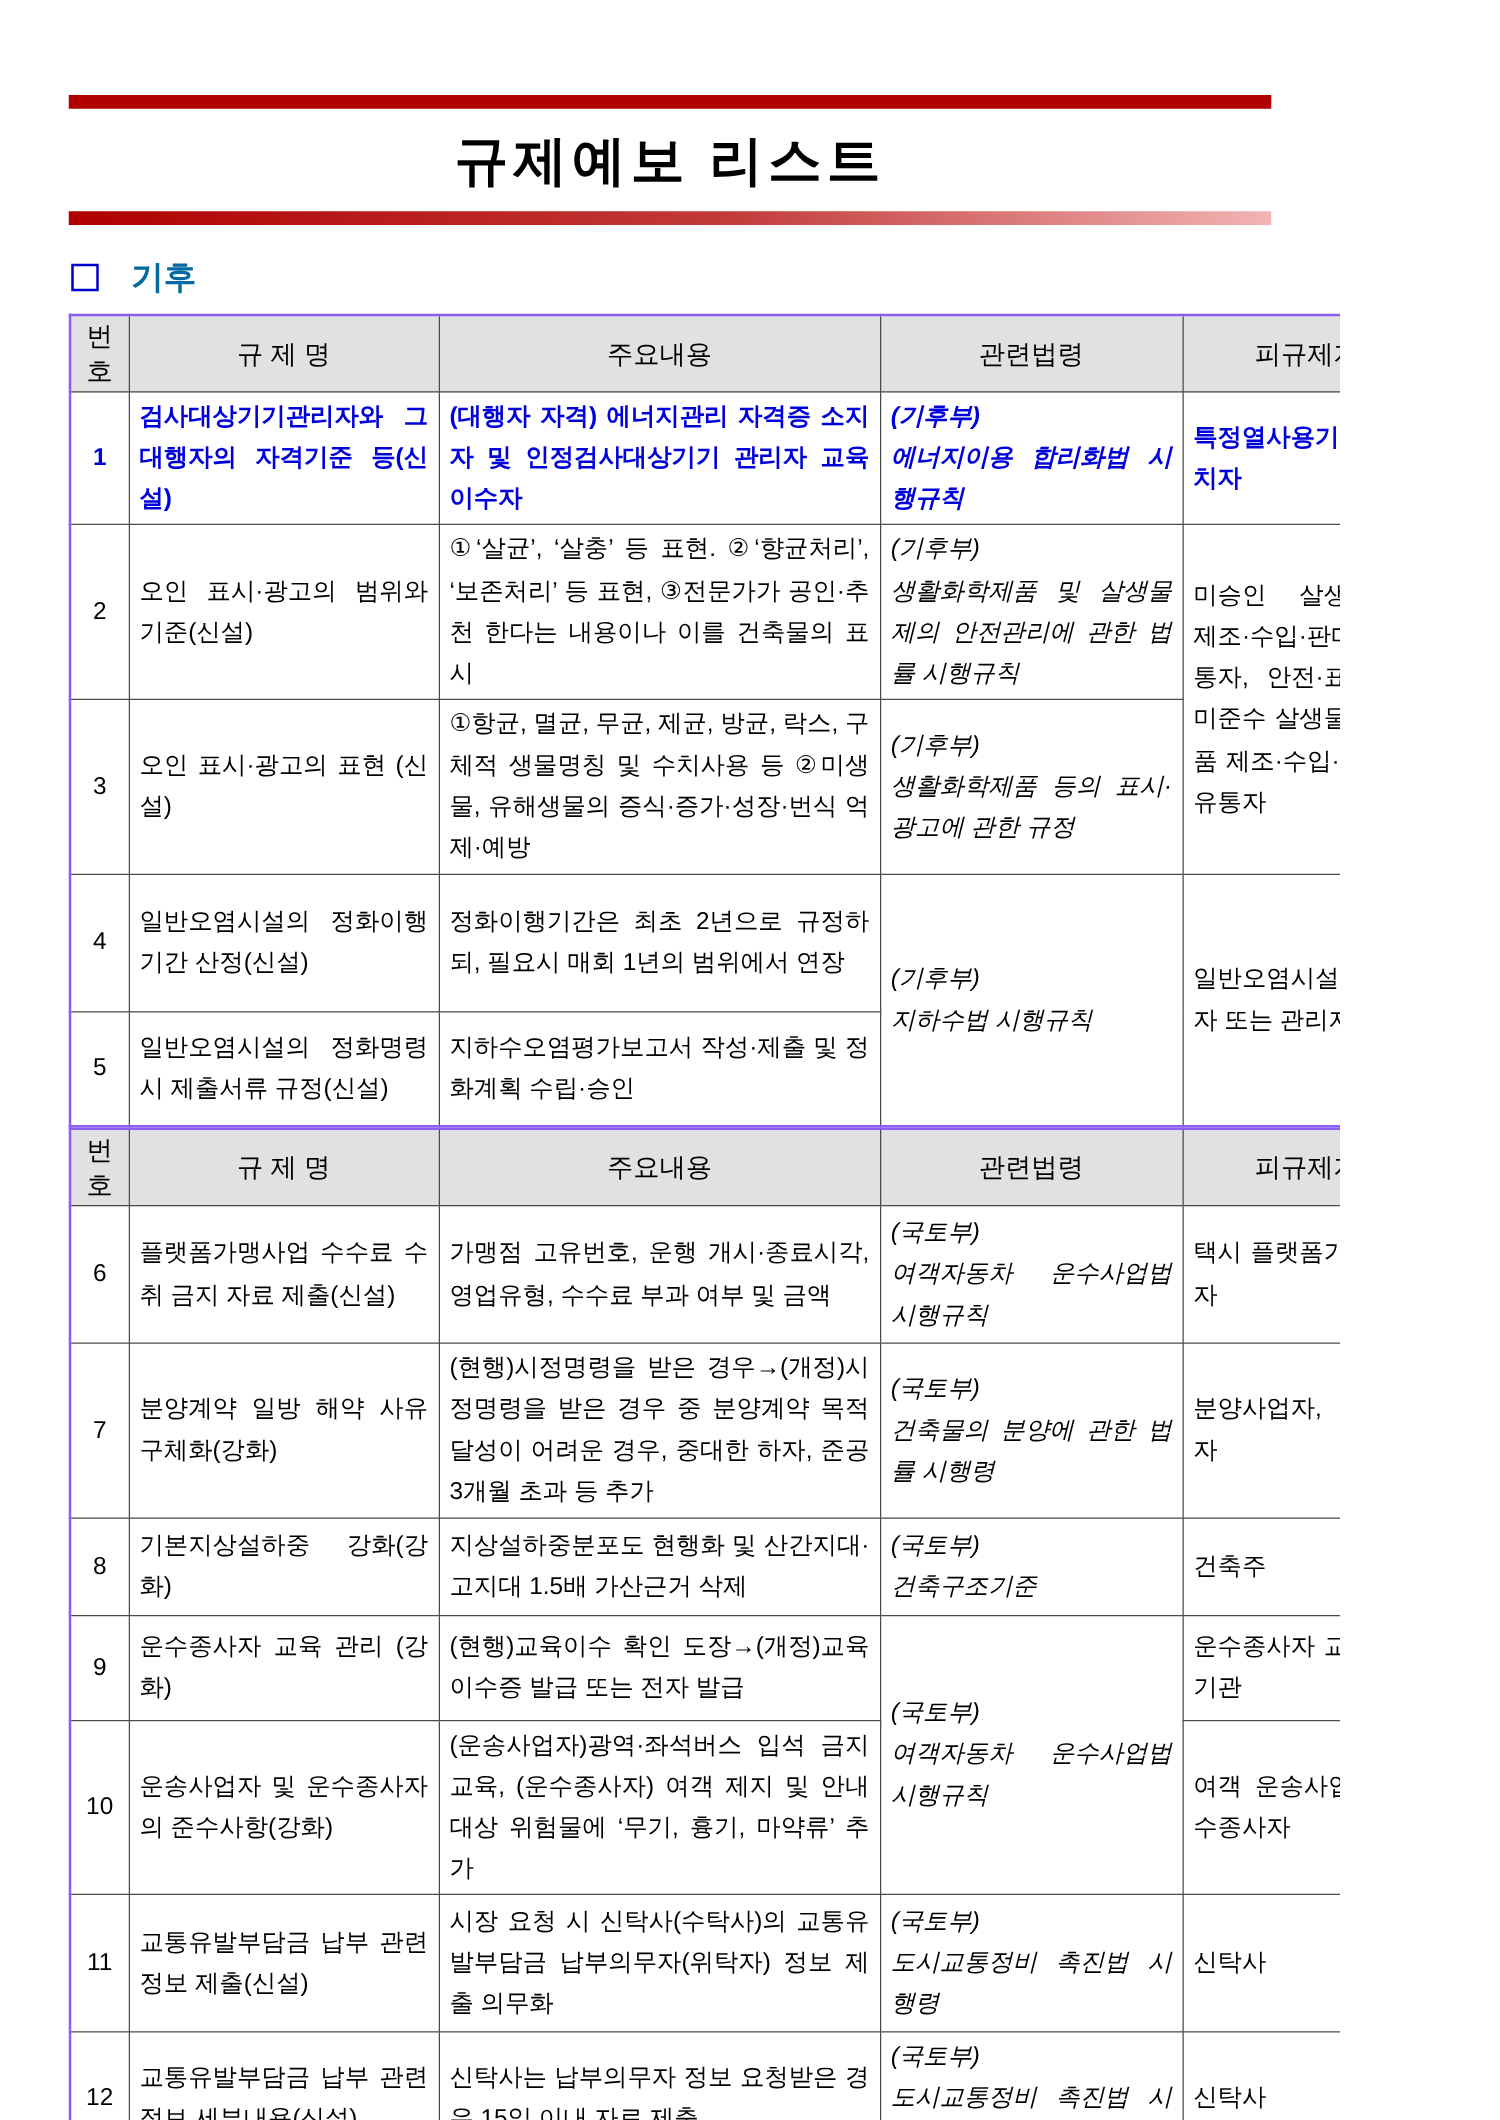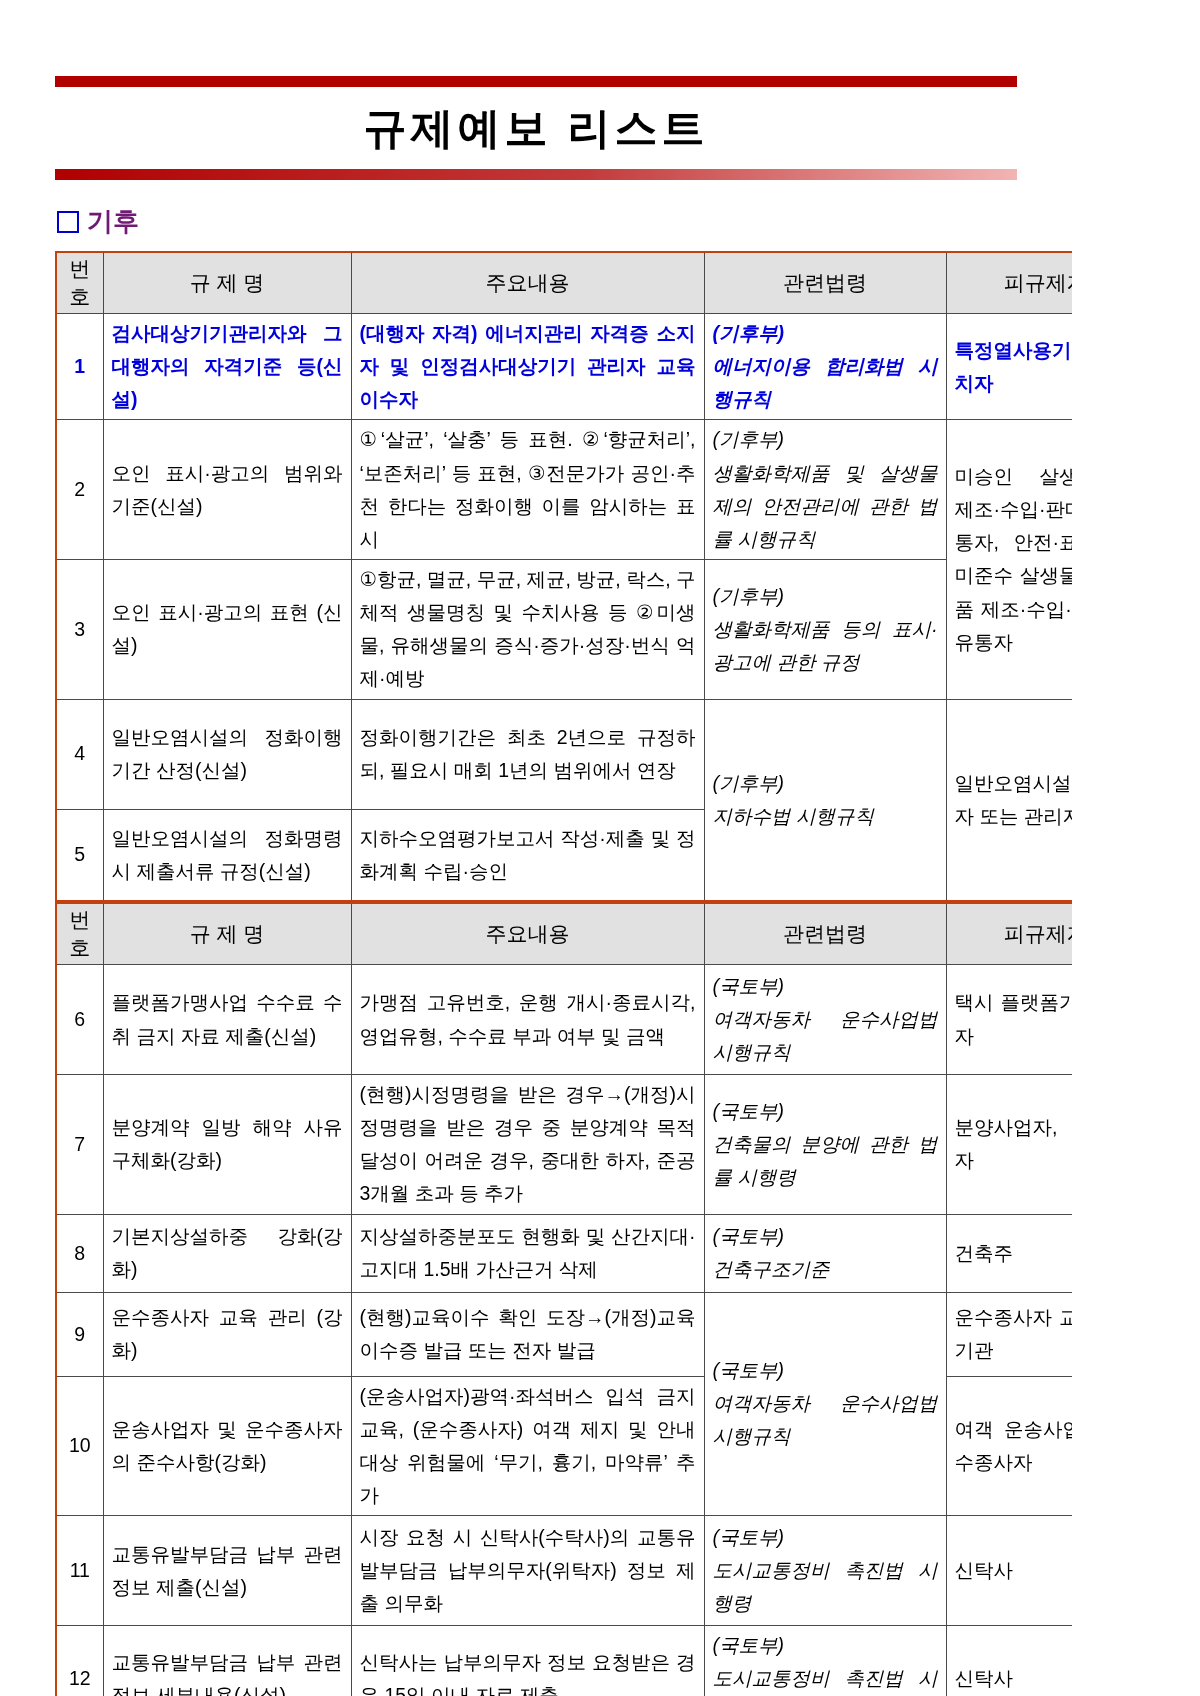--- a/index.html
+++ b/index.html
@@ -7,26 +7,26 @@
   .page { position:relative; width:1072px; height:1696px; box-sizing:border-box;
           padding:60px 55px 0 55px; overflow:hidden; background:#ffffff;margin-top:16px; }
 
   .rule { height:11px; }
   .rule-top { background:#b00000; }
   .rule-bottom { background:linear-gradient(to right,#b00000 0%,#c23a3a 55%,#f2b4b4 100%); }
 
   .title { text-align:center; font-size:43px; font-weight:bold; letter-spacing:4px;
            margin:13px 0 11px 0; color:#000; }
 
-  .section-header { display:flex; align-items:center; gap:8px; margin:24px 0 12px 2px;
-                    color:#701a75; font-weight:bold; font-size:26px; }
+  .section-header { display:flex; align-items:center; gap:26px; margin:24px 0 12px 2px;
+                    color:#0369a1; font-weight:bold; font-size:26px; }
   .bullet { width:18px; height:18px; border:2px solid #0000cc; flex:0 0 auto; background:#fff; }
 
   table.reg-table { width:1090px; border-collapse:collapse; table-layout:fixed;
-                    border:2px solid #c2410c;padding-left:44px; }
+                    border:2px solid #8b5cf6;padding-left:44px; }
   .reg-table th, .reg-table td { border:1px solid #4a4a4a; box-sizing:border-box; }
 
   .reg-table thead th { background:#e1e1e1; font-weight:normal; font-size:21px;
                         text-align:center; height:40px; padding:2px 4px; }
 
   .reg-table td { font-size:19.5px; line-height:1.7; vertical-align:middle;
                   padding:3px 8px; word-break:break-all; }
   td.no { text-align:center; padding:3px 2px; }
   td.name { text-align:justify; }
   td.content { text-align:justify; }
@@ -74,21 +74,21 @@
         <td class="no">1</td>
         <td class="name">검사대상기기관리자와 그 대행자의 자격기준 등(신설)</td>
         <td class="content">(대행자 자격) 에너지관리 자격증 소지자 및 인정검사대상기기 관리자 교육 이수자</td>
         <td class="law">(기후부)
 에너지이용 합리화법 시행규칙</td>
         <td class="target">특정열사용기자재 설치자</td>
       </tr>
       <tr style="height:116px">
         <td class="no">2</td>
         <td class="name">오인 표시·광고의 범위와 기준(신설)</td>
-        <td class="content">①‘살균’, ‘살충’ 등 표현. ②‘향균처리’, ‘보존처리’ 등 표현, ③전문가가 공인·추천 한다는 정화이행 이를 암시하는 표시</td>
+        <td class="content">①‘살균’, ‘살충’ 등 표현. ②‘향균처리’, ‘보존처리’ 등 표현, ③전문가가 공인·추천 한다는 내용이나 이를 건축물의 표시</td>
         <td class="law">(기후부)
 생활화학제품 및 살생물제의 안전관리에 관한 법률 시행규칙</td>
         <td class="target" rowspan="2">미승인 살생물제품 제조·수입·판매 및 유통자, 안전·표시기준 미준수 살생물처리제품 제조·수입·판매 및 유통자</td>
       </tr>
       <tr style="height:100px">
         <td class="no">3</td>
         <td class="name">오인 표시·광고의 표현 (신설)</td>
         <td class="content">①항균, 멸균, 무균, 제균, 방균, 락스, 구체적 생물명칭 및 수치사용 등 ②미생물, 유해생물의 증식·증가·성장·번식 억제·예방</td>
         <td class="law">(기후부)
 생활화학제품 등의 표시·광고에 관한 규정</td>

